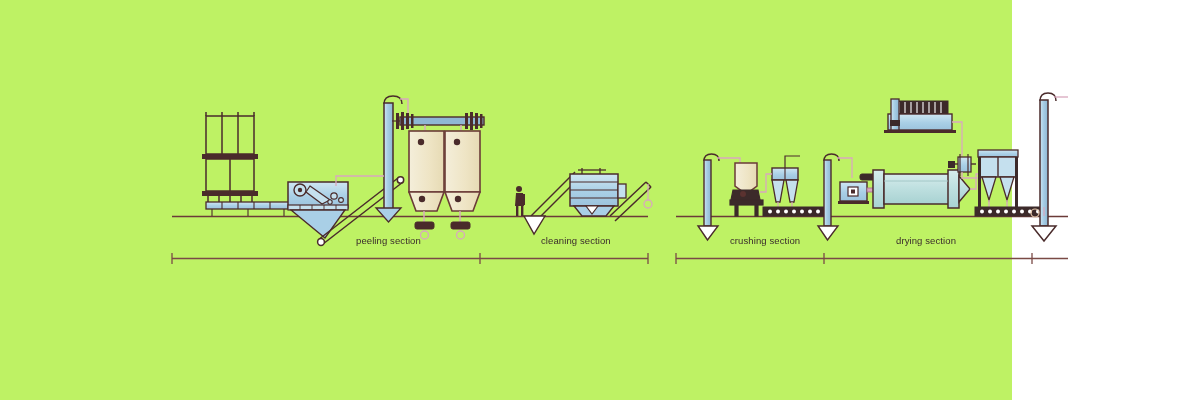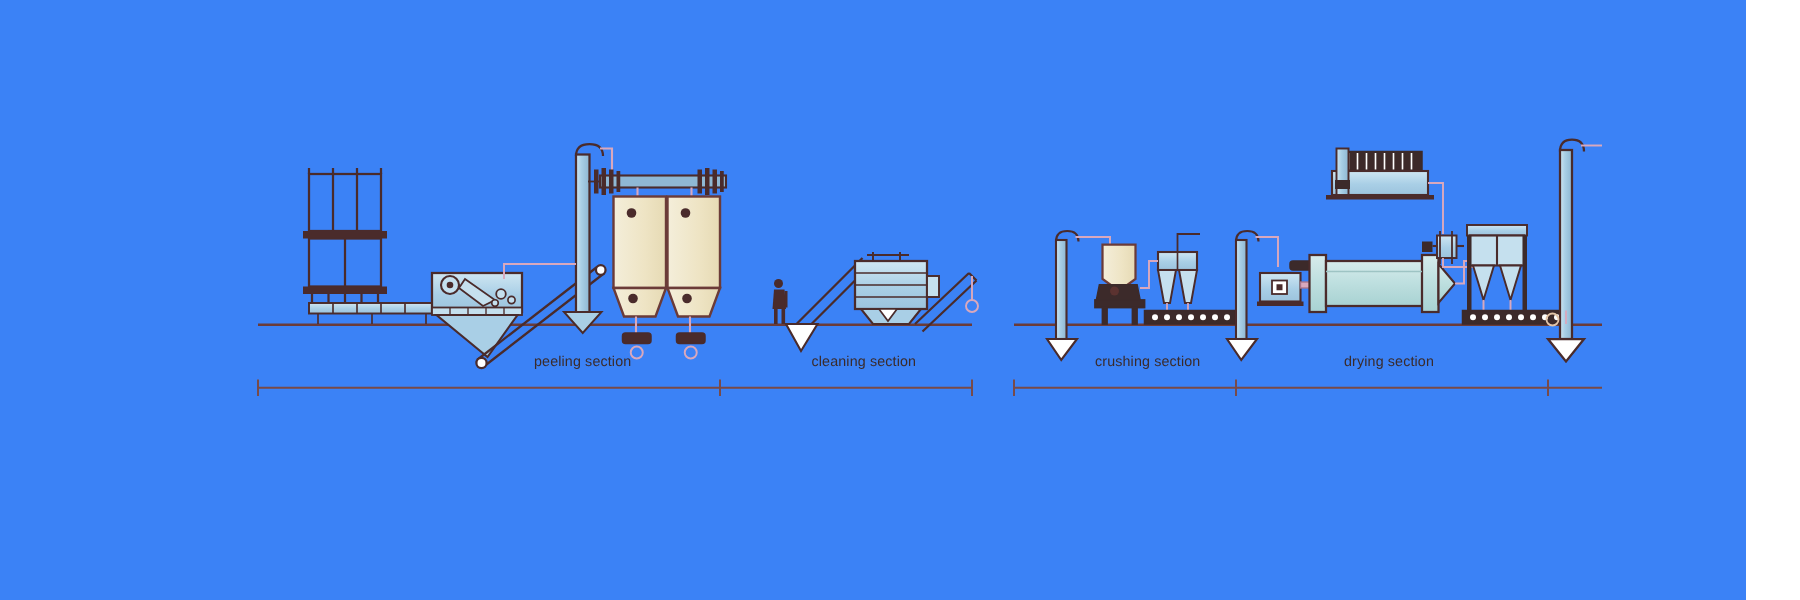--- a/index.html
+++ b/index.html
@@ -8,23 +8,23 @@
     background: #ffffff;
   }
   body {
     width: 1200px;
     height: 400px;
     font-family: "Liberation Sans", sans-serif;
     overflow: hidden;
   }
   #stage {
     position: relative;
-    width: 1164px;
+    width: 1012px;
     height: 400px;
-    background: #3b82f6;
+    background: #bef264;
   }
   #diagram {
     position: absolute;
     left: 0;
     top: 0;
   }
   .sec-label {
     font-family: "Liberation Sans", sans-serif;
     font-size: 9.5px;
     fill: #3a2b2b;

